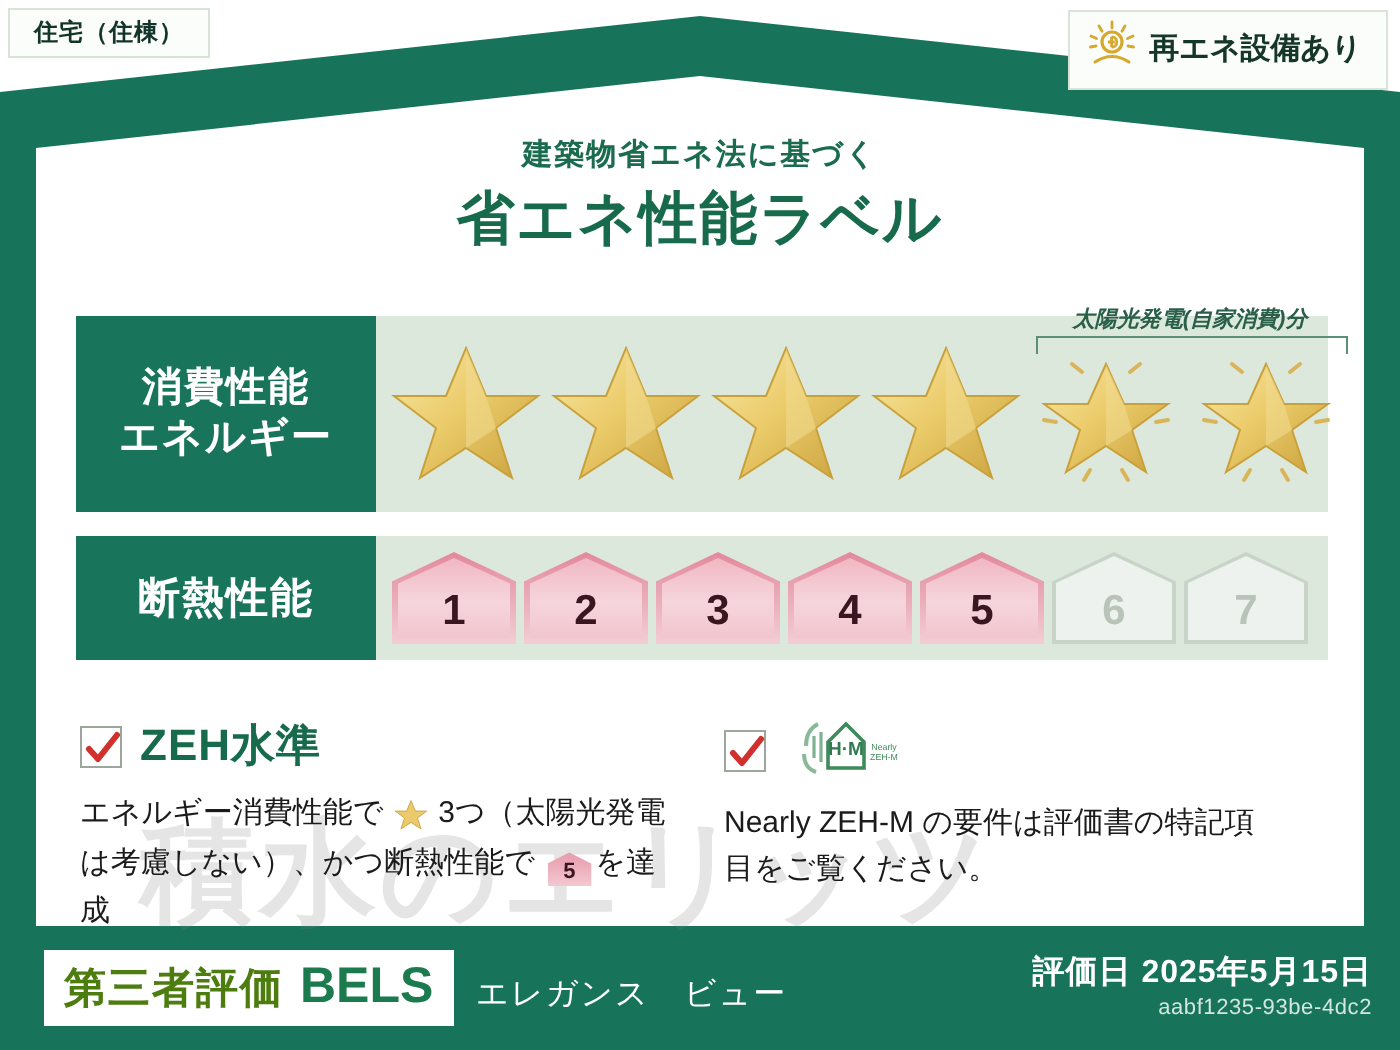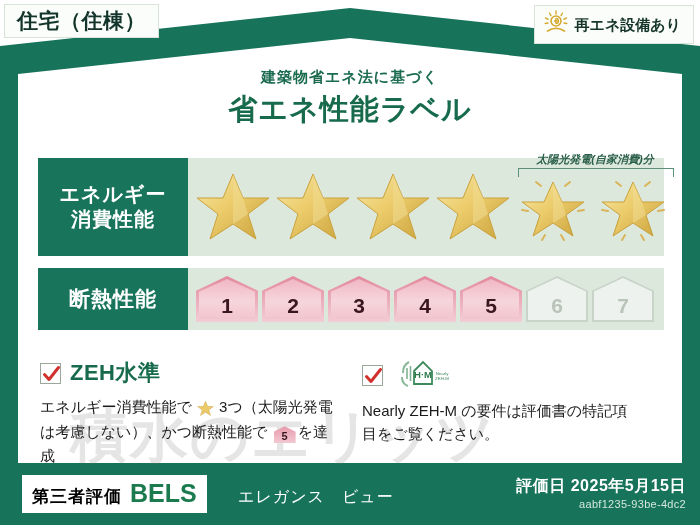--- a/index.html
+++ b/index.html
@@ -32,21 +32,21 @@
     clip-path: polygon(332px 0px, 664px 36px, 664px 425px, 0 425px, 0 36px);
   }
 
   
   .tag-dwelling {
     position: absolute; left: 4px; top: 4px;
     padding: 5px 12px 6px 12px;
     background: #fbfdfa;
     border: 1px solid #d8e4d8;
     color: #12342a;
-    font-size: 21px; font-weight: bold;
+    font-size: 12px; font-weight: bold;
     letter-spacing: 0.5px;
     line-height: 1;
     z-index: 6;
   }
 
   
   .badge-renewable {
     position: absolute; right: 6px; top: 5px;
     display: flex; align-items: center; gap: 6px;
     padding: 4px 12px 5px 8px;
@@ -206,21 +206,21 @@
   
   .bottombar {
     position: absolute; left: 0; bottom: 0; width: 700px; height: 58px;
     background: #17745a; z-index: 7;
   }
   .bels-box {
     position: absolute; left: 22px; top: 8px;
     background: #ffffff; padding: 4px 10px 5px 10px;
     display: flex; align-items: baseline; gap: 8px;
   }
-  .bels-jp { font-size: 17px; font-weight: bold; color: #000000; letter-spacing: 1px; }
+  .bels-jp { font-size: 21px; font-weight: bold; color: #4d7c0f; letter-spacing: 1px; }
   .bels-en { font-size: 25px; font-weight: bold; color: #1b7a4e; letter-spacing: 0px; }
   .bels-name {
     position: absolute; left: 238px; top: 20px;
     font-size: 16px; color: #ffffff; letter-spacing: 1px;
   }
   .eval-date {
     position: absolute; right: 14px; top: 9px;
     font-size: 16px; color: #ffffff; font-weight: bold; letter-spacing: 0.5px;
   }
   .eval-id {
@@ -256,22 +256,22 @@
       </svg>
     </span>
     <span class="txt">再エネ設備あり</span>
   </div>
 
   <div class="title-sub">建築物省エネ法に基づく</div>
   <div class="title-main">省エネ性能ラベル</div>
 
   <div class="row row-energy">
     <div class="row-label">
+      <span>消費性能</span>
       <span>エネルギー</span>
-      <span>消費性能</span>
     </div>
     <div class="row-body">
       <div class="solar-bracket-label">太陽光発電(自家消費)分</div>
       <div class="solar-bracket"></div>
       <div class="stars">
 
         <span class="star-wrap">
           <svg width="78" height="78" viewBox="0 0 78 78">
             <defs>
               <linearGradient id="gstar1" x1="0" y1="0" x2="1" y2="1">

